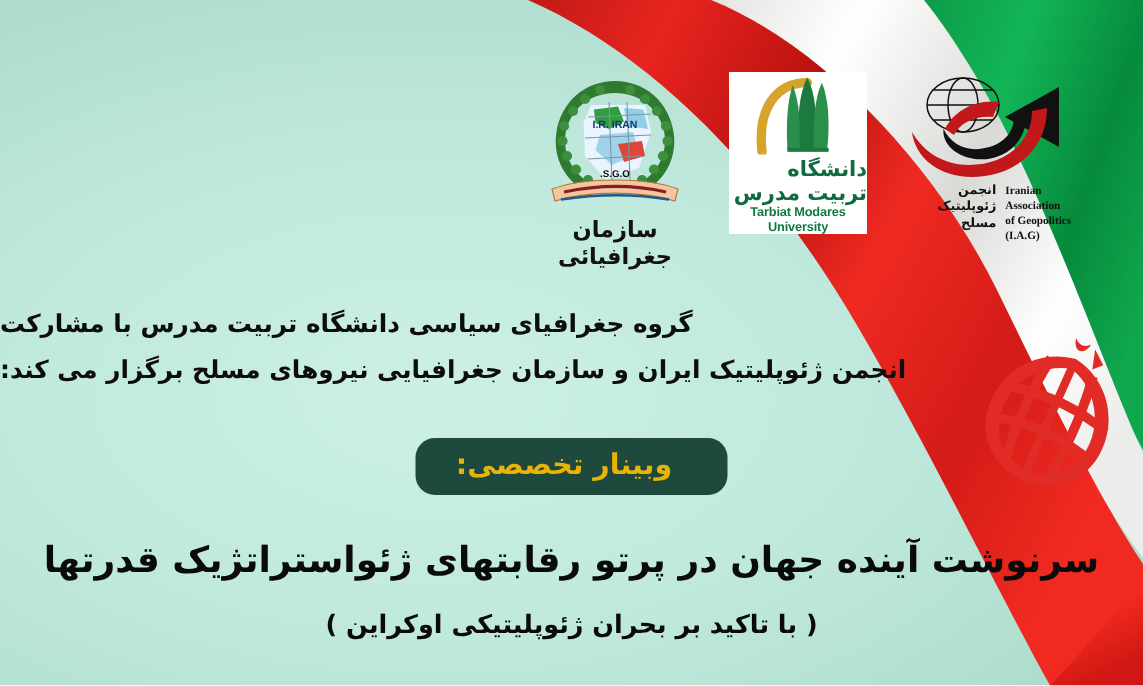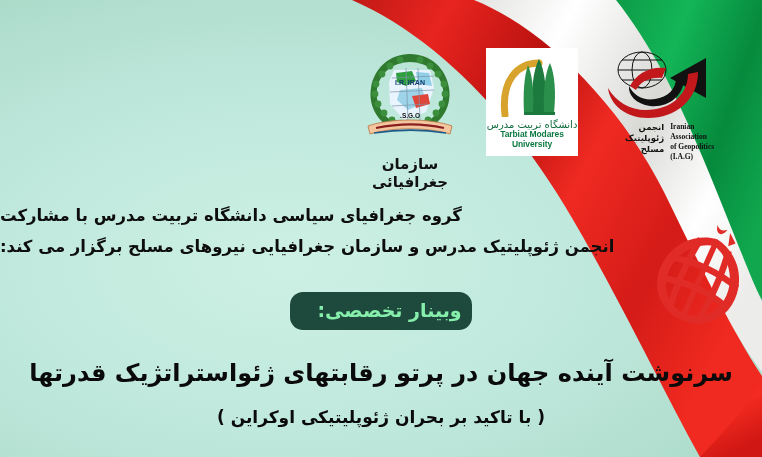--- a/index.html
+++ b/index.html
@@ -42,34 +42,34 @@
   .logo-box { position: relative; }
 
   
   .logo-sgo { width: 108px; height: 118px; }
   .logo-sgo .crest { width: 108px; height: 92px; display: block; }
   .logo-sgo .cap {
     text-align: center;
     font-size: 15px;
     font-weight: 700;
     color: #121212;
-    margin-top: 15px;
+    margin-top: 4px;
     letter-spacing: -0.2px;
   }
 
   
   .logo-tmu {
     width: 92px; height: 108px;
     background: #ffffff;
     display: flex; flex-direction: column;
     align-items: center; justify-content: center;
   }
   .logo-tmu svg { display: block; }
   .logo-tmu .fa {
-    font-size: 10px; color: #0f6b3f; margin-top: 2px; font-weight: 400;
+    font-size: 14px; color: #0f6b3f; margin-top: 2px; font-weight: 700;
   }
   .logo-tmu .en {
     font-size: 8.5px; line-height: 9.5px; color: #0d7a43;
     font-weight: 700; text-align: center; letter-spacing: -0.1px;
     font-family: "Liberation Sans", sans-serif;
   }
 
   
   .logo-iag { width: 128px; height: 118px; }
   .logo-iag .mark { display: block; }
@@ -104,23 +104,23 @@
   }
 
   
   .badge-wrap {
     position: absolute;
     top: 292px; left: 0; right: 0;
     display: flex; justify-content: center;
   }
   .badge {
     background: #1d4a3c;
-    color: #86efac;
+    color: #eab308;
     border-radius: 13px;
-    padding: 5px 10px 7px 27px;
+    padding: 5px 37px 7px 27px;
     font-size: 19px;
     font-weight: 700;
     line-height: 26px;
     letter-spacing: 0.2px;
   }
 
   
   .title {
     position: absolute;
     top: 358px; left: 0; right: 0;
@@ -287,21 +287,21 @@
       <div class="txtrow">
         <div class="fa"><span>انجمن</span><br><span>ژئوپلیتیک</span><br><span>مسلح</span></div>
         <div class="en"><span>Iranian Association</span><br><span>of Geopolitics</span><br><span>(I.A.G)</span></div>
       </div>
     </div>
 
   </div>
 
   <div class="org">
     <div class="line">گروه جغرافیای سیاسی دانشگاه تربیت مدرس با مشارکت</div>
-    <div class="line">انجمن ژئوپلیتیک مدرس و سازمان جغرافیایی نیروهای مسلح برگزار می کند:</div>
+    <div class="line">انجمن ژئوپلیتیک ایران و سازمان جغرافیایی نیروهای مسلح برگزار می کند:</div>
   </div>
 
   <div class="badge-wrap">
     <div class="badge">وبینار تخصصی:</div>
   </div>
 
   <div class="title">سرنوشت آینده جهان در پرتو رقابتهای ژئواستراتژیک قدرتها</div>
   <div class="subtitle">( با تاکید بر بحران ژئوپلیتیکی اوکراین )</div>
 
 </div>

